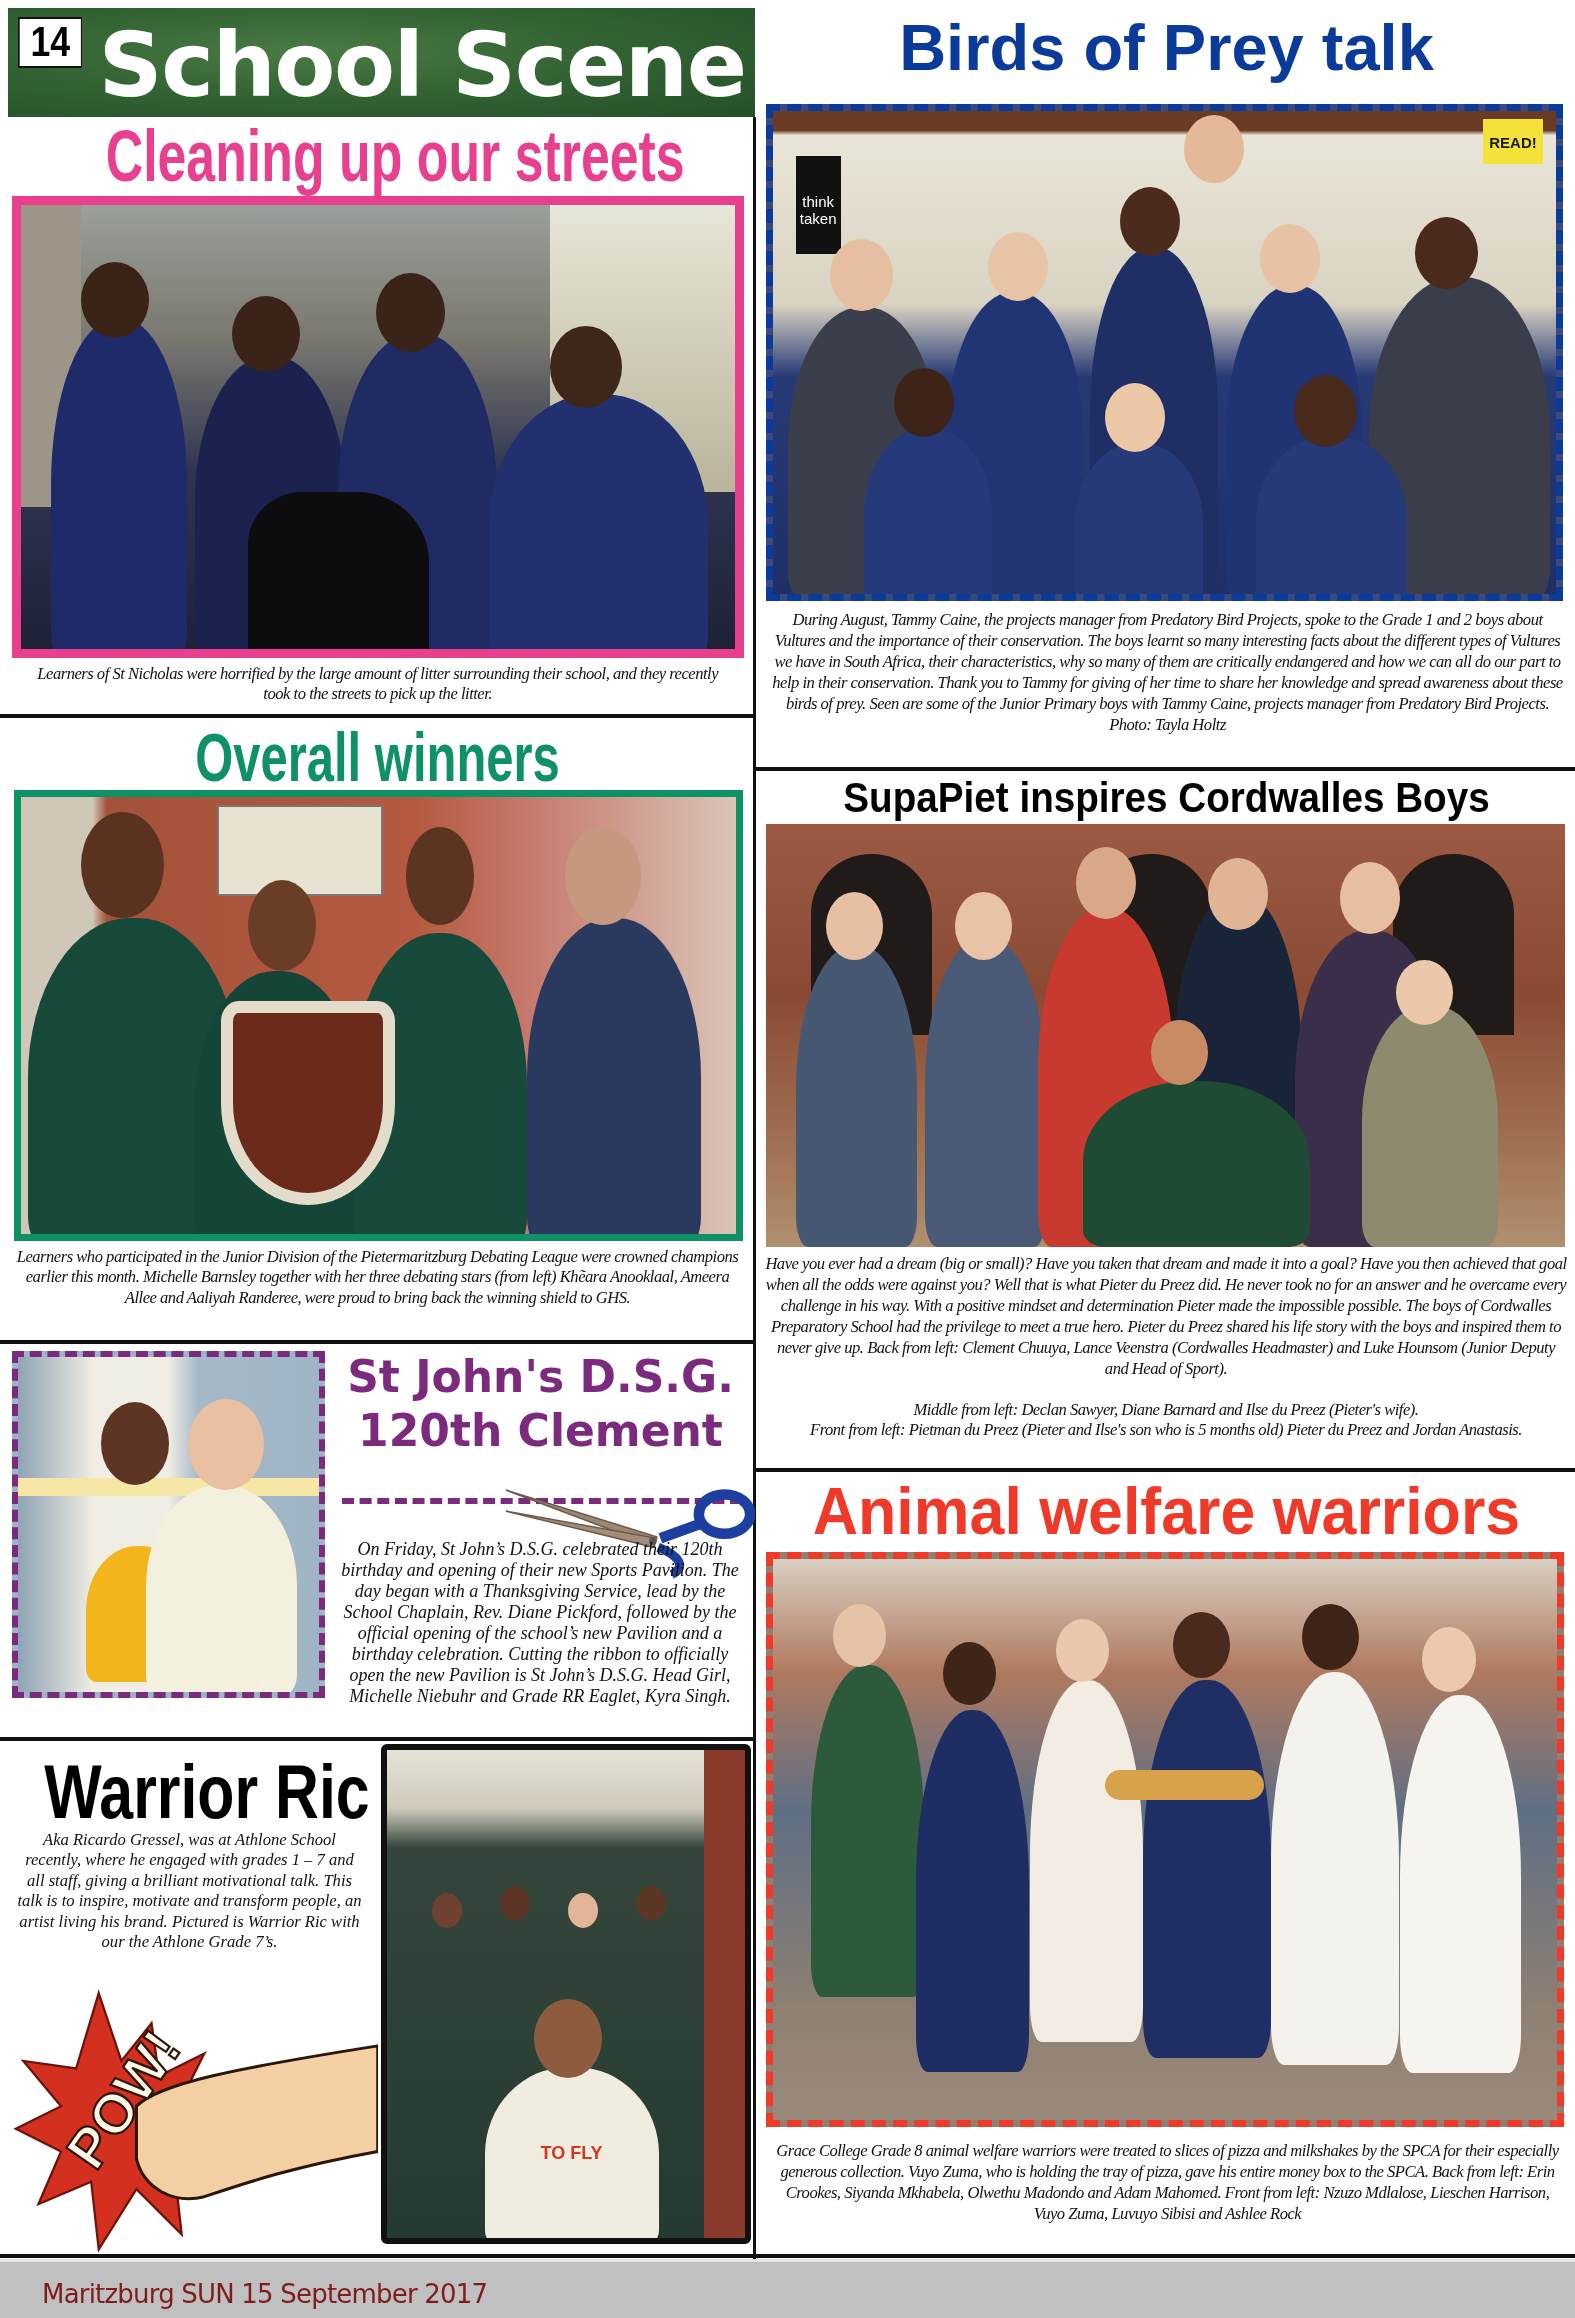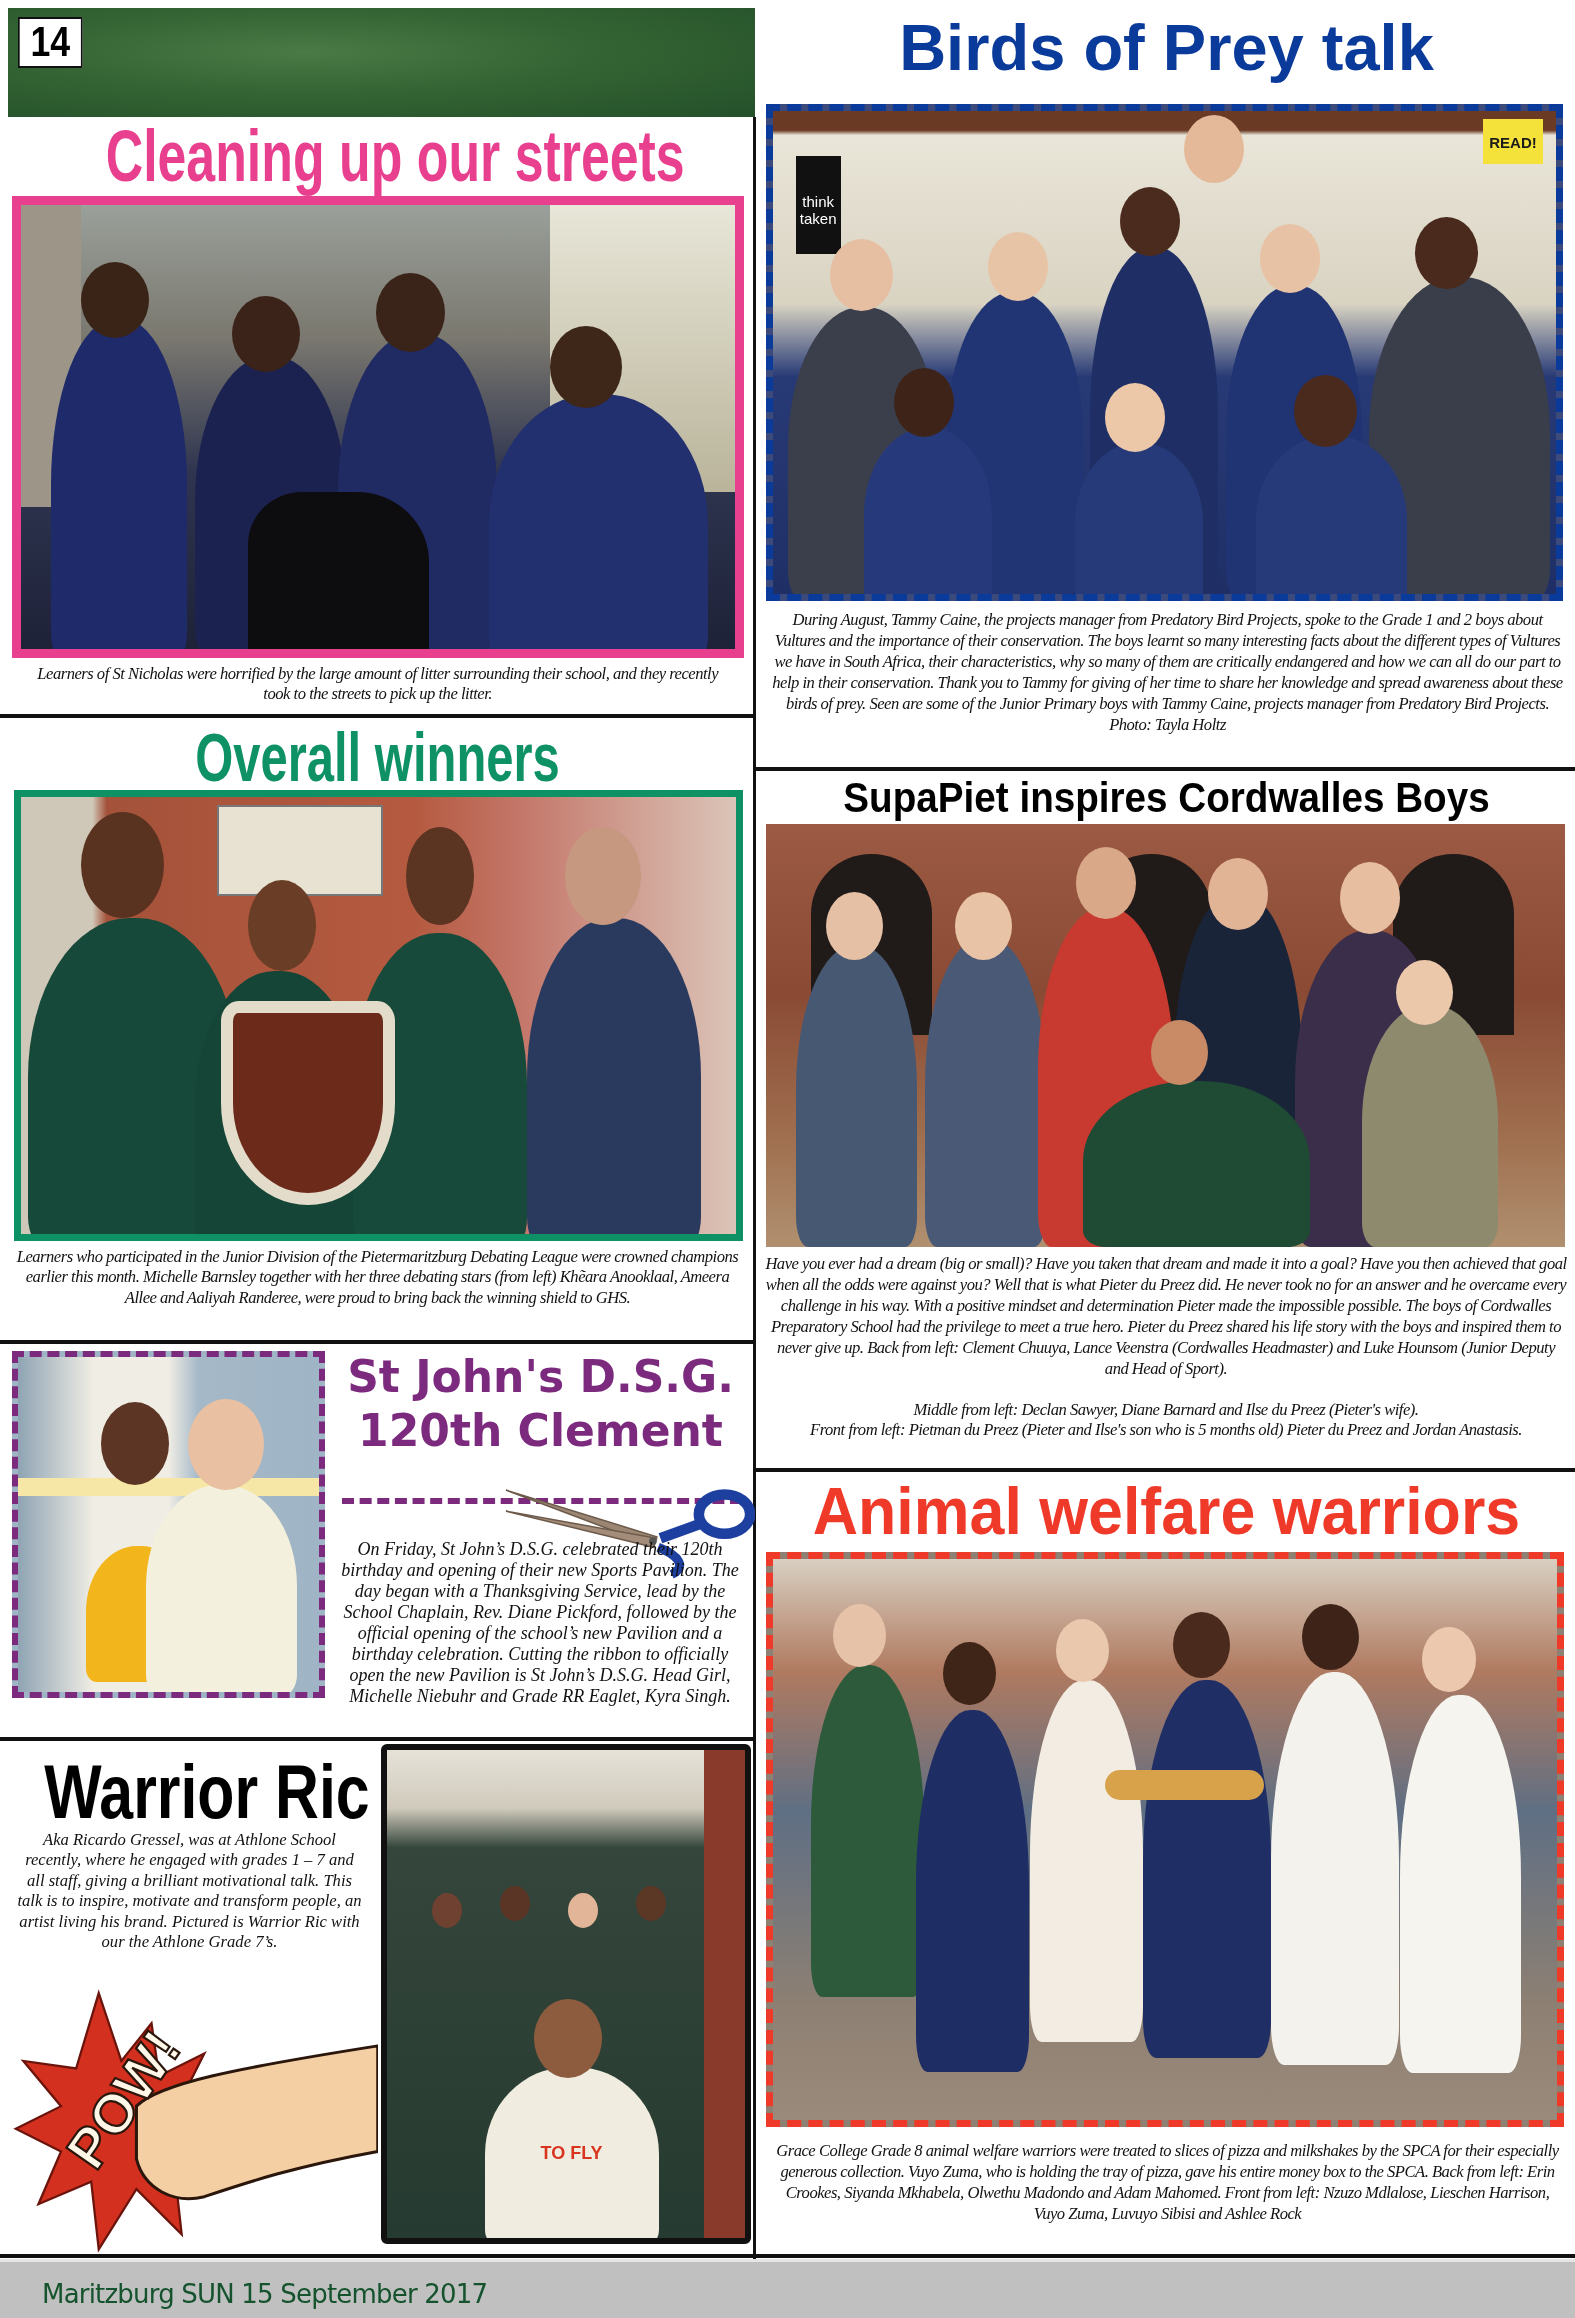--- a/index.html
+++ b/index.html
@@ -21,27 +21,28 @@
   .caption { position: absolute; text-align: center; font-style: italic; color: #111; font-family: "Liberation Serif", serif; }
   .caption.cond { letter-spacing: -0.5px; }
 
   
   .photo { position: absolute; overflow: hidden; }
   .photo .scene { position: absolute; inset: 0; }
   .figure { position: absolute; border-radius: 48% 48% 10% 10%; }
   .head { position: absolute; border-radius: 50%; }
 
   .footer { left: 0; top: 2259px; width: 1576px; height: 60px; background: #c0c0c0; border-top: 3px solid #e5e5e5; }
-  .footer-text { position: absolute; left: 42px; top: 16.6px; font-family: "DejaVu Sans", sans-serif; font-size: 26px; color: #14532d; letter-spacing: -0.8px; }
+  .footer-text { position: absolute; left: 42px; top: 16.6px; font-family: "DejaVu Sans", sans-serif; font-size: 26px; color: #7f1d1d; letter-spacing: -0.8px; }
 </style>
 </head>
 <body>
 
 <div class="abs masthead">
   <div class="abs page-num">14</div>
+  <div class="abs mast-title">School Scene</div>
 </div>
 
 <div class="rule-v" style="left:753px; top:117px; height:2142px;"></div>
 <div class="rule-h" style="left:0; top:714px; width:755px;"></div>
 <div class="rule-h" style="left:0; top:1340px; width:755px;"></div>
 <div class="rule-h" style="left:0; top:1737px; width:755px;"></div>
 <div class="rule-h" style="left:755px; top:767px; width:821px;"></div>
 <div class="rule-h" style="left:755px; top:1468px; width:821px;"></div>
 <div class="rule-h" style="left:0; top:2254px; width:1576px;"></div>
 

